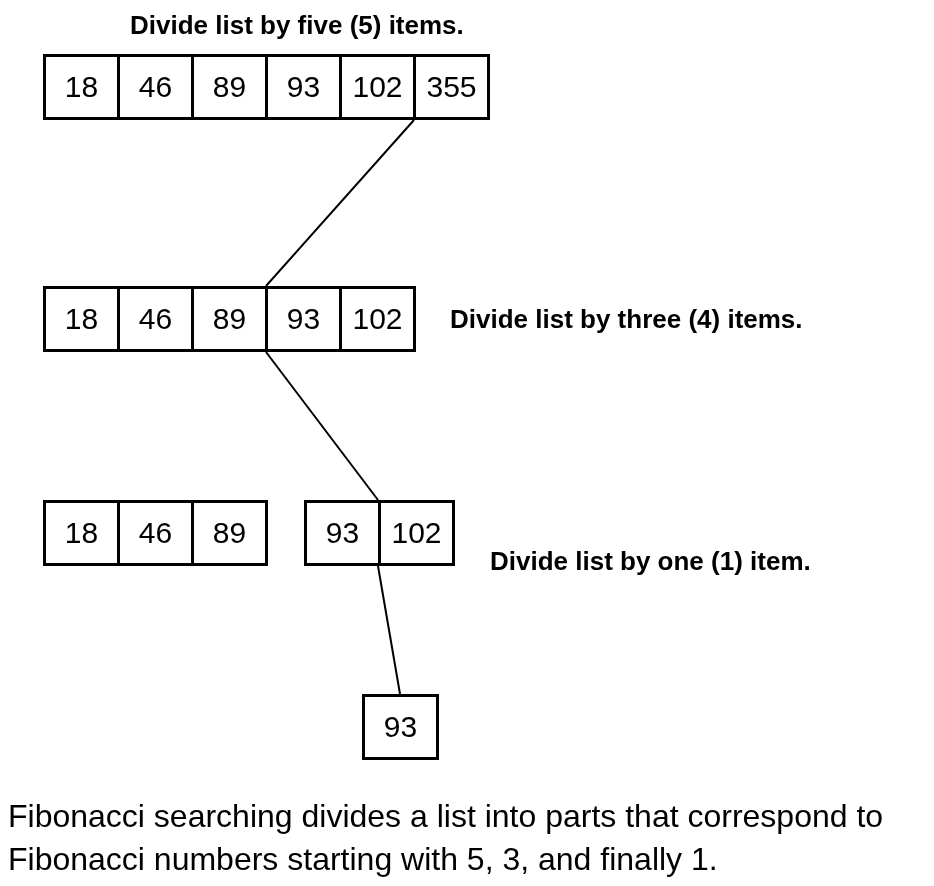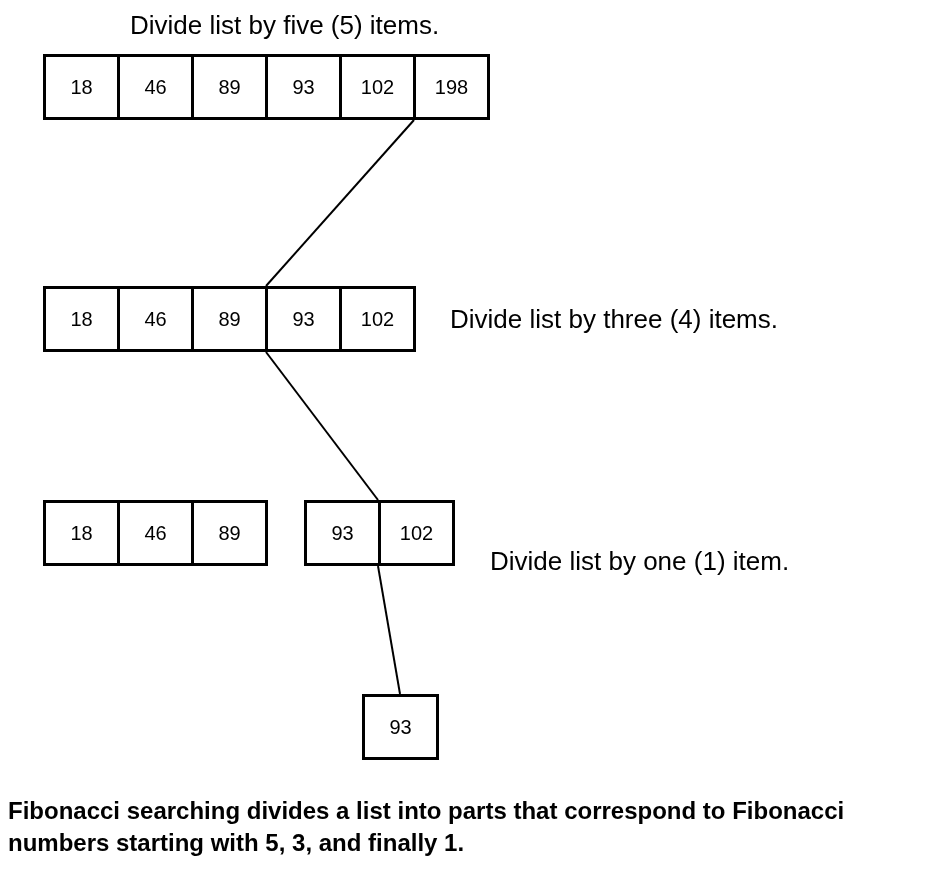--- a/index.html
+++ b/index.html
@@ -10,65 +10,65 @@
     height: 886px;
     font-family: Arial, Helvetica, sans-serif;
     font-size: 26px;
     color: #000;
     background: #fff;
     position: relative;
   }
   .label {
     position: absolute;
     white-space: nowrap;
+    font-weight: bold;
   }
   .row {
     position: absolute;
     display: flex;
   }
   .cell {
     width: 77px;
     height: 66px;
     border: 3px solid #000;
     margin-left: -3px;
     display: flex;
     align-items: center;
     justify-content: center;
-    font-size: 20px;
+    font-size: 30px;
   }
   .cell:first-child { margin-left: 0; }
   .caption {
     position: absolute;
     left: 8px;
     top: 795px;
     width: 918px;
-    font-size: 24px;
+    font-size: 32px;
     line-height: 1.35;
-    font-weight: bold;
   }
   svg.lines {
     position: absolute;
     left: 0; top: 0;
     width: 934px;
     height: 790px;
     pointer-events: none;
   }
 </style>
 </head>
 <body>
 
 <div class="label" style="left:130px; top:10px;">Divide list by five (5) items.</div>
 
 <div class="row" style="left:43px; top:54px;">
   <div class="cell">18</div>
   <div class="cell">46</div>
   <div class="cell">89</div>
   <div class="cell">93</div>
   <div class="cell">102</div>
-  <div class="cell">198</div>
+  <div class="cell">355</div>
 </div>
 
 <div class="row" style="left:43px; top:286px;">
   <div class="cell">18</div>
   <div class="cell">46</div>
   <div class="cell">89</div>
   <div class="cell">93</div>
   <div class="cell">102</div>
 </div>
 

